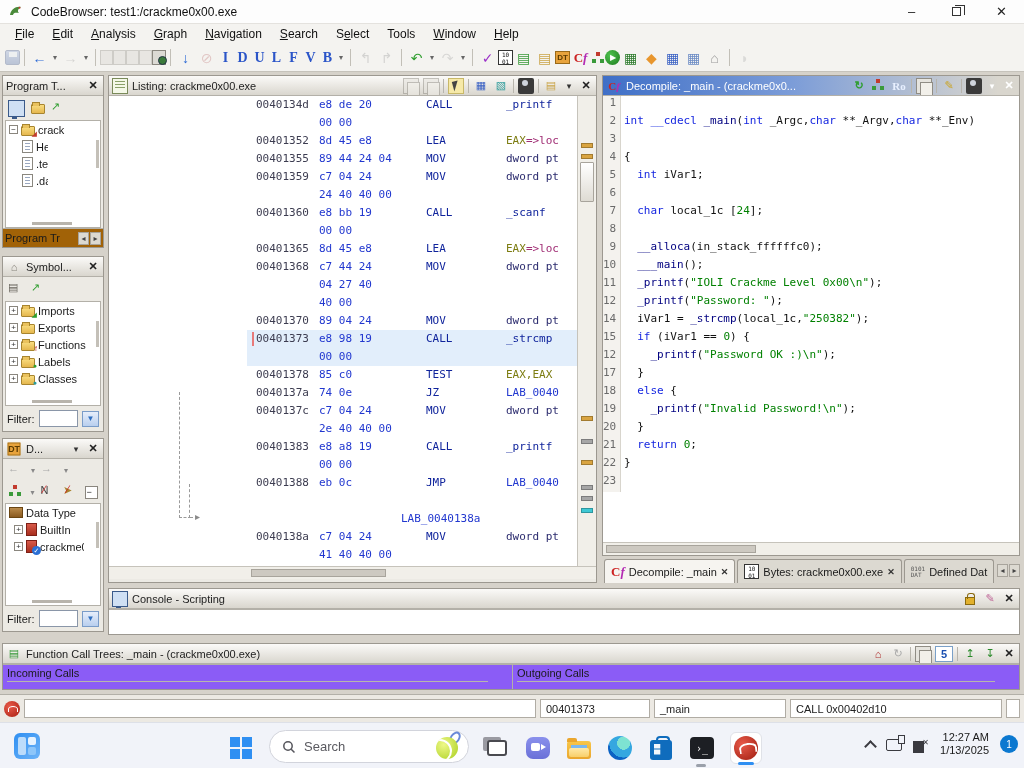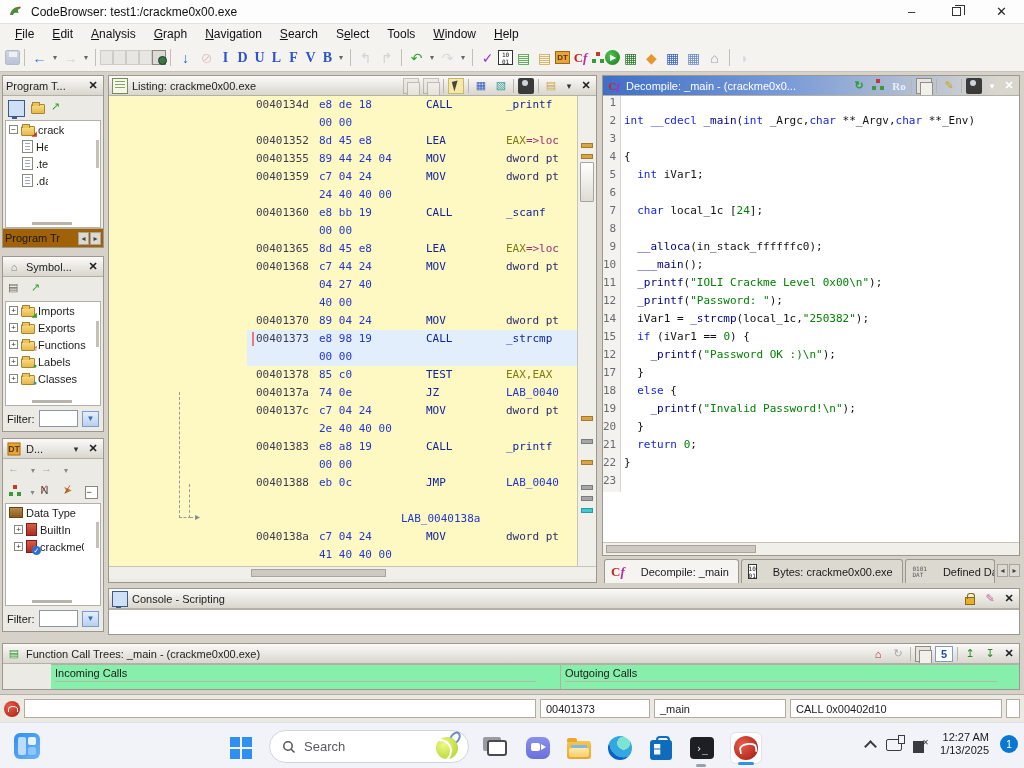--- a/index.html
+++ b/index.html
@@ -85,21 +85,21 @@
   .bench{width:14px;height:11px;background:linear-gradient(#b98a4a,#8a5a20);border:1px solid #6a4512;flex:0 0 auto;}
   .pt-tab{height:19px;border-top:1px solid #b3b0a8;display:flex;align-items:center;padding:0 2px;gap:1px;background:#a16207;flex:0 0 auto;}
   .pt-tab span.lbl{flex:1;overflow:hidden;white-space:nowrap;}
   .mini{width:11px;height:13px;border:1px solid #a8a49c;background:#dcd9d1;font-size:8px;display:inline-flex;align-items:center;justify-content:center;color:#444;flex:0 0 auto;}
   .filterrow{height:25px;display:flex;align-items:center;gap:4px;padding:0 4px;flex:0 0 auto;}
   .filterinput{flex:1;height:17px;background:#fff;border:1px solid #8a96a8;min-width:20px;}
   .filtbtn{width:17px;height:16px;background:linear-gradient(#e6eefb,#b9cfee);border:1px solid #7a9cc8;display:flex;align-items:center;justify-content:center;font-size:8px;color:#2f6fc0;flex:0 0 auto;}
   .dock-arrow{position:absolute;left:106px;top:254px;font-size:13px;color:#333;}
 
   
-  .lbody{position:relative;height:470px;background:#fef9c3;overflow:hidden;flex:0 0 auto;}
+  .lbody{position:relative;height:470px;background:#ffffff;overflow:hidden;flex:0 0 auto;}
   .lrows{position:absolute;left:0;top:0;right:19px;bottom:0;overflow:hidden;}
   .lrow{position:relative;height:18px;font-family:"DejaVu Sans Mono",monospace;font-size:11px;white-space:pre;}
   .lrow.cur{background:linear-gradient(90deg,transparent 138px,#e2eefb 138px);}
   .lrow span{position:absolute;top:2px;}
   .cursor-tick{left:143px;width:2px;height:14px;background:#e87a7a;top:2px;}
   .l-addr{left:147px;color:#3c3c50;}
   .l-bytes{left:210px;color:#2137cf;}
   .l-mn{left:317px;color:#10249c;}
   .l-ops{left:397px;right:0;overflow:hidden;}
   .l-ops span{position:static;}
@@ -128,30 +128,30 @@
   .dk-f{color:#000080;}
   .dk-v{color:#111111;}
   .dk-s{color:#008000;}
   .dk-n{color:#008000;}
   .dk-p{color:#111111;}
   .dhscroll{height:13px;background:#f1efe9;border-top:1px solid #c6c3bb;position:relative;flex:0 0 auto;}
   .dhthumb{position:absolute;left:3px;top:2px;width:150px;height:8px;background:#cdc9c1;border:1px solid #a8a49c;}
 
   
   .tabstrip{position:absolute;left:602px;top:484px;width:418px;height:27px;display:flex;align-items:flex-end;gap:2px;padding:2px 0 0 2px;}
-  .dtab{height:24px;display:flex;align-items:center;gap:16px;padding:0 6px;background:#dcd9d1;border:1px solid #9c9890;border-bottom:none;border-radius:3px 3px 0 0;white-space:nowrap;overflow:hidden;}
+  .dtab{height:24px;display:flex;align-items:center;gap:4px;padding:0 6px;background:#dcd9d1;border:1px solid #9c9890;border-bottom:none;border-radius:3px 3px 0 0;white-space:nowrap;overflow:hidden;}
   .dtab.active{background:#f6f4f0;}
   .dtab .tclose{font-size:9px;font-weight:bold;color:#333;}
   .ic-dat{font-size:6px;line-height:6px;color:#555;font-family:"DejaVu Sans Mono",monospace;display:flex;flex-direction:column;}
   .ic-dat::before{content:"0101";}.ic-dat::after{content:"DAT";}
   .tabscroll{margin-left:auto;display:flex;gap:1px;align-self:center;}
 
   
   .console-body{flex:1;background:#fff;border-top:1px solid #b3b0a8;}
-  .fct-cols{flex:1;background:#86efac;border-top:1px solid #b3b0a8;display:flex;margin-left:48px;}
+  .fct-cols{flex:1;background:#8b5cf6;border-top:1px solid #b3b0a8;display:flex;}
   .fct-col{padding:2px 4px;overflow:hidden;}
   .fct-col .colhead{display:inline-block;border-bottom:1px solid #b8b5ad;padding-bottom:2px;min-width:96%;}
   .fct-left{width:510px;border-right:1px solid #b3b0a8;flex:0 0 auto;}
   .fct-right{flex:1;}
 
   
   .statusbar{height:28px;background:#ece9e3;border-top:1px solid #b3b0a8;display:flex;align-items:center;gap:4px;padding:0 4px;flex:0 0 auto;}
   .sfield{height:19px;background:#fff;border:1px solid #b0aca4;display:flex;align-items:center;padding:0 5px;font-size:11px;color:#222;overflow:hidden;white-space:nowrap;}
   .dragon-badge{width:16px;height:16px;border-radius:50%;background:radial-gradient(circle at 35% 35%,#e85a4a,#a81e10);position:relative;flex:0 0 auto;}
   .dragon-badge::after{content:"";position:absolute;left:4px;top:5px;width:8px;height:5px;border:1.5px solid #fff;border-bottom:none;border-radius:50% 50% 0 0;}
@@ -435,21 +435,21 @@
         <span class="hic" style="color:#2a9a9a;">▧</span>
         <span class="hsep"></span>
         <span class="hic ic-cam"></span>
         <span class="hsep"></span>
         <span class="hic" style="color:#caa54a;">▤</span>
         <span class="pdrop">▾</span>
         <span class="pclose">✕</span>
       </div>
       <div class="lbody">
         <div class="lrows" id="lrows">
-            <div class="lrow"><span class="l-addr">0040134d</span><span class="l-bytes">e8 de 18</span><span class="l-mn">CALL</span><span class="l-ops"><span class="op-sym">_printf</span></span></div>
+            <div class="lrow"><span class="l-addr">0040134d</span><span class="l-bytes">e8 de 20</span><span class="l-mn">CALL</span><span class="l-ops"><span class="op-sym">_printf</span></span></div>
             <div class="lrow"><span class="l-bytes">00 00</span></div>
             <div class="lrow"><span class="l-addr">00401352</span><span class="l-bytes">8d 45 e8</span><span class="l-mn">LEA</span><span class="l-ops"><span class="op-reg">EAX</span><span class="op-ref">=&gt;loc</span></span></div>
             <div class="lrow"><span class="l-addr">00401355</span><span class="l-bytes">89 44 24 04</span><span class="l-mn">MOV</span><span class="l-ops"><span class="op-plain">dword pt</span></span></div>
             <div class="lrow"><span class="l-addr">00401359</span><span class="l-bytes">c7 04 24</span><span class="l-mn">MOV</span><span class="l-ops"><span class="op-plain">dword pt</span></span></div>
             <div class="lrow"><span class="l-bytes">24 40 40 00</span></div>
             <div class="lrow"><span class="l-addr">00401360</span><span class="l-bytes">e8 bb 19</span><span class="l-mn">CALL</span><span class="l-ops"><span class="op-sym">_scanf</span></span></div>
             <div class="lrow"><span class="l-bytes">00 00</span></div>
             <div class="lrow"><span class="l-addr">00401365</span><span class="l-bytes">8d 45 e8</span><span class="l-mn">LEA</span><span class="l-ops"><span class="op-reg">EAX</span><span class="op-ref">=&gt;loc</span></span></div>
             <div class="lrow"><span class="l-addr">00401368</span><span class="l-bytes">c7 44 24</span><span class="l-mn">MOV</span><span class="l-ops"><span class="op-plain">dword pt</span></span></div>
             <div class="lrow"><span class="l-bytes">04 27 40</span></div>

